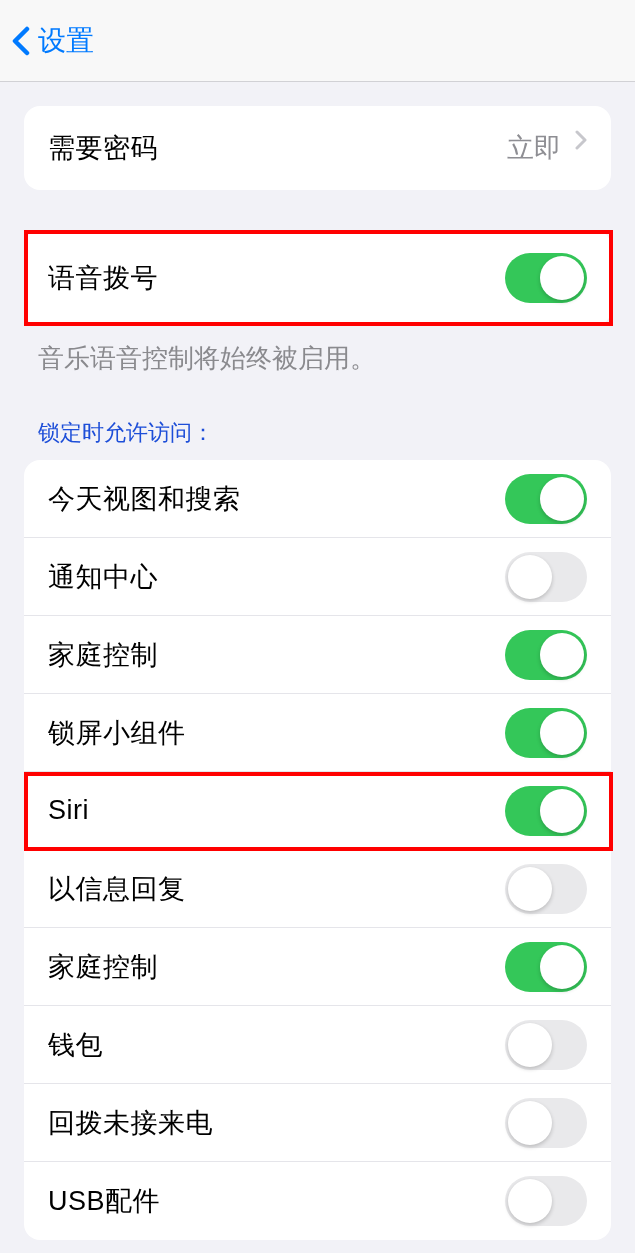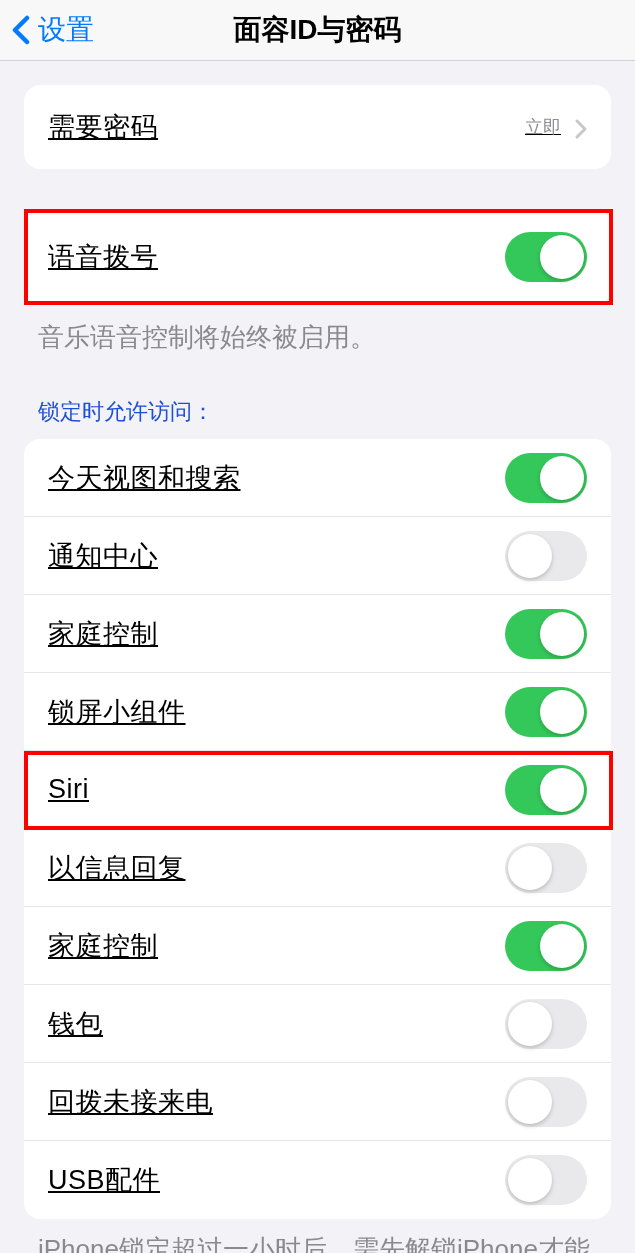--- a/index.html
+++ b/index.html
@@ -9,21 +9,21 @@
       -webkit-font-smoothing: antialiased;
     }
     body {
       font-family: -apple-system, 'PingFang SC', 'Helvetica Neue', sans-serif;
       background: #f2f2f7;
       width: 635px;
       height: 1253px;
       overflow: hidden;
     }
     .header {
-      height: 61px;
+      height: 82px;
       background: #f8f8f8;
       border-bottom: 1px solid #d1d1d5;
       display: flex;
       align-items: center;
       position: relative;
     }
     .back {
       display: flex;
       align-items: center;
       padding-left: 12px;
@@ -55,35 +55,34 @@
       margin: 0 24px;
       overflow: hidden;
     }
     .row {
       display: flex;
       align-items: center;
       justify-content: space-between;
       padding: 0 24px;
       min-height: 77px;
       border-bottom: 1px solid #e5e5ea;
-      text-decoration: underline;
     }
     .row:last-child {
       border-bottom: none;
     }
     .row-label {
       font-size: 27px;
       color: #000;
       letter-spacing: 0.5px;
     }
     .row-value {
       display: flex;
-      align-items: flex-end;
+      align-items: flex-start;
       color: #8e8e93;
-      font-size: 18px;
+      font-size: 27px;
     }
     .chevron {
       width: 12px;
       height: 20px;
       margin-left: 14px;
     }
     .footer-text {
       color: #8a8a8e;
       font-size: 26px;
       padding: 14px 38px 0 38px;
@@ -145,21 +144,20 @@
 </head>
 <body>
 
 <div class="header">
   <div class="back">
     <svg class="back-icon" viewBox="0 0 12 20" fill="none">
       <path d="M10 2 L2 10 L10 18" stroke="#007aff" stroke-width="3" stroke-linecap="round" stroke-linejoin="round"></path>
     </svg>
     <span>设置</span>
   </div>
-  <div class="title">面容ID与密码</div>
 </div>
 
 <div class="content">
 
   <div class="group first-group">
     <div class="row">
       <span class="row-label">需要密码</span>
       <span class="row-value">
         <span>立即</span>
         <svg class="chevron" viewBox="0 0 12 20" fill="none">

